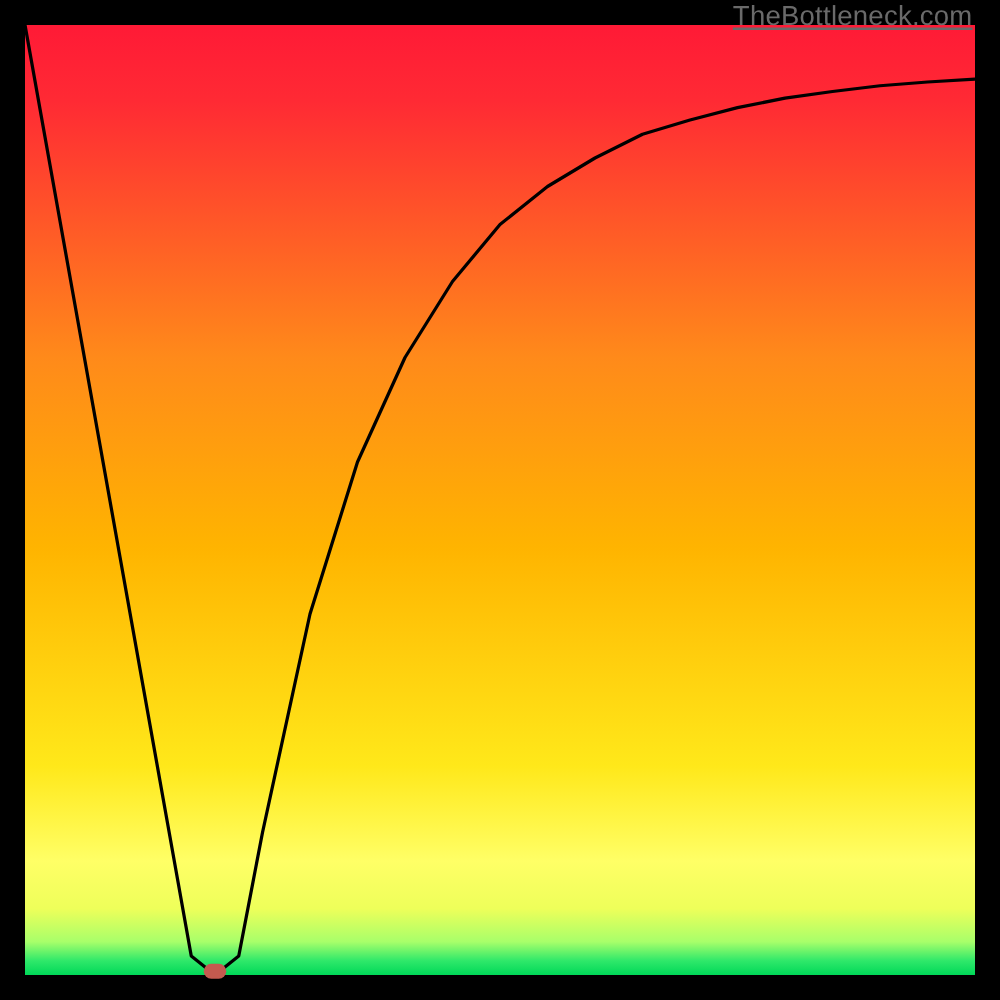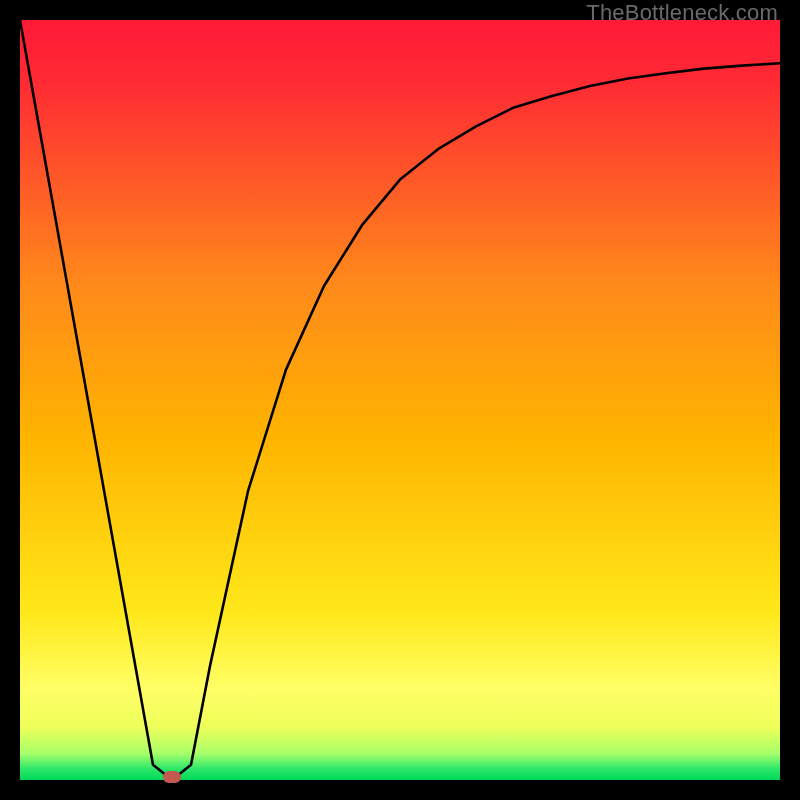--- a/index.html
+++ b/index.html
@@ -27,20 +27,21 @@
     height: 760px;
   }
   .watermark {
     position: absolute;
     top: 0px;
     right: 22px;
     color: #6a6a6a;
     font-size: 22px;
     font-weight: 500;
     letter-spacing: 0.2px;
+    text-decoration: underline;
   }
   .marker {
     position: absolute;
     width: 18px;
     height: 12px;
     border-radius: 6px;
     background: #c45a4f;
     transform: translate(-50%, -50%);
   }
 </style>

